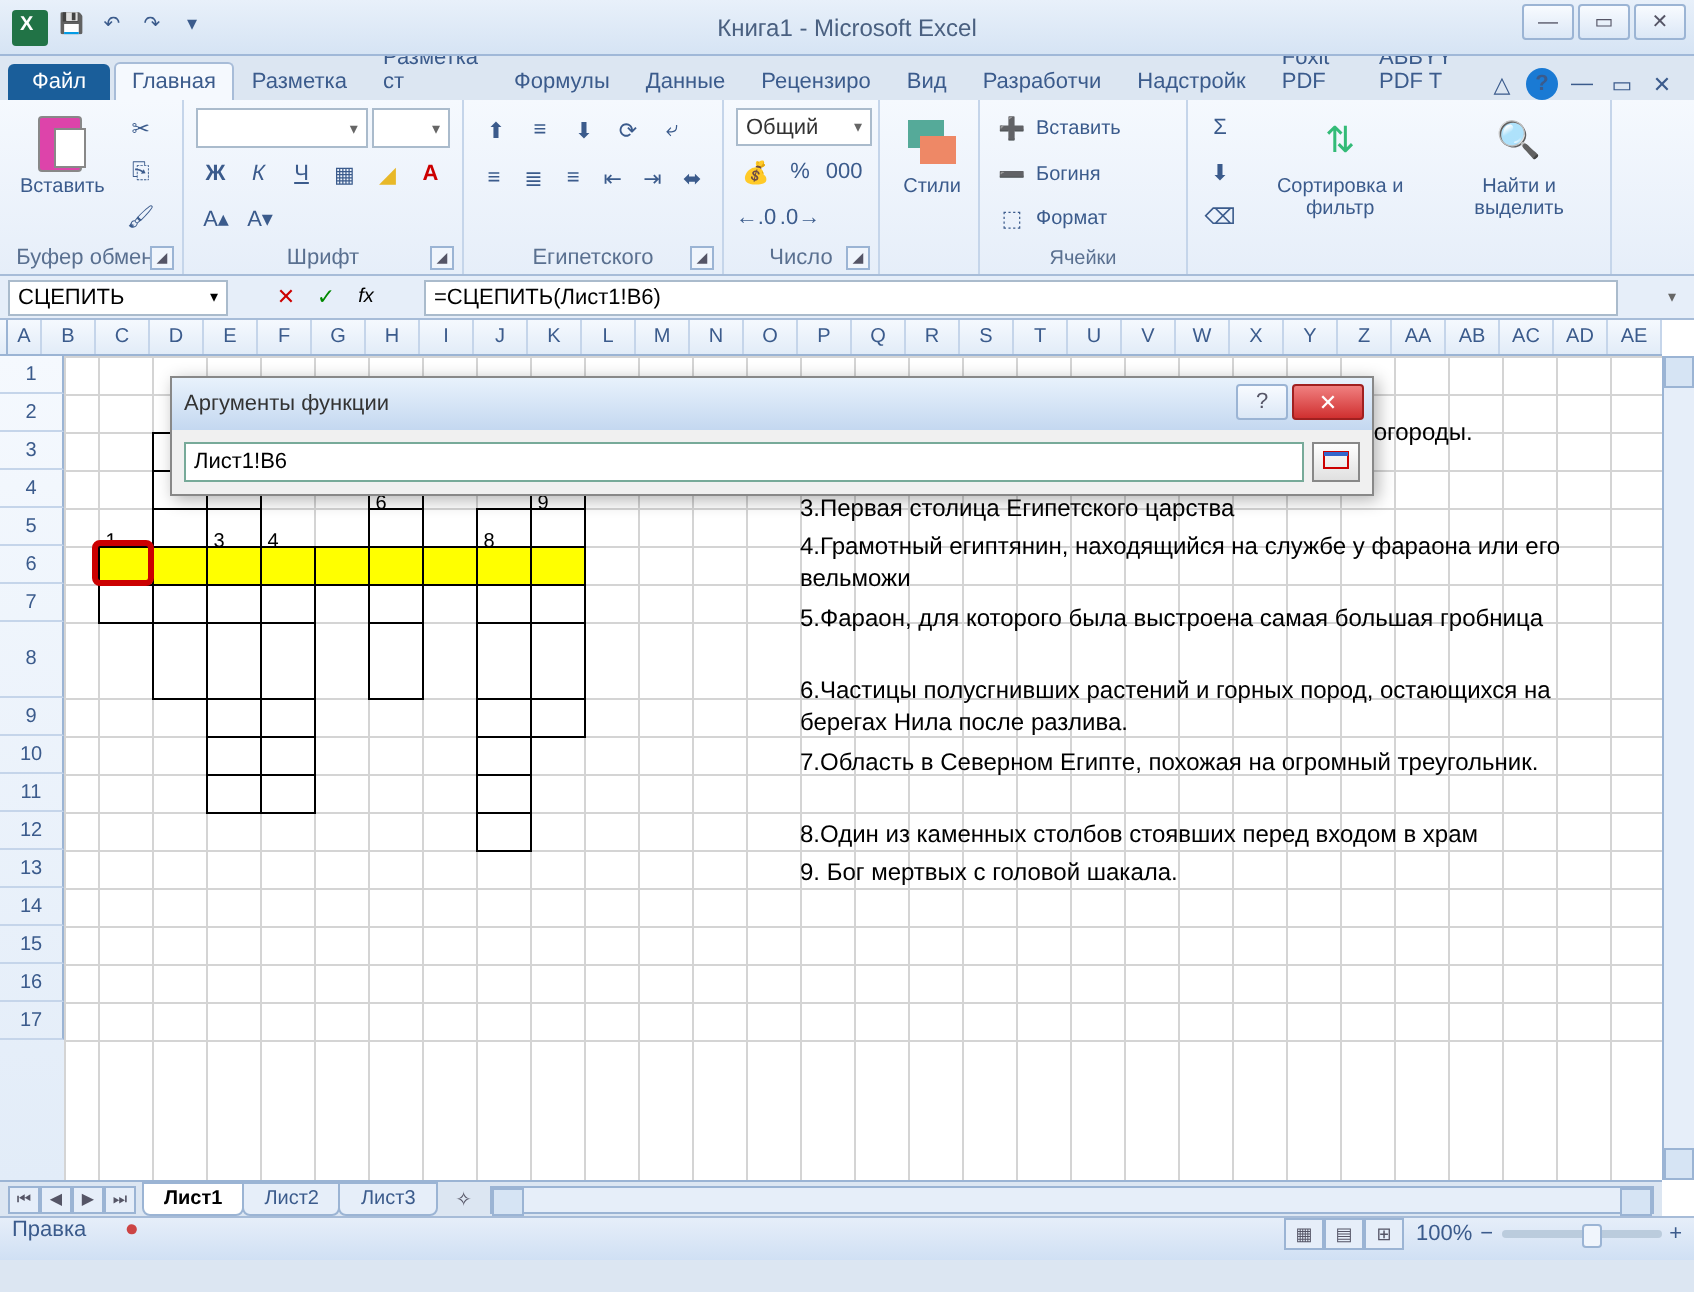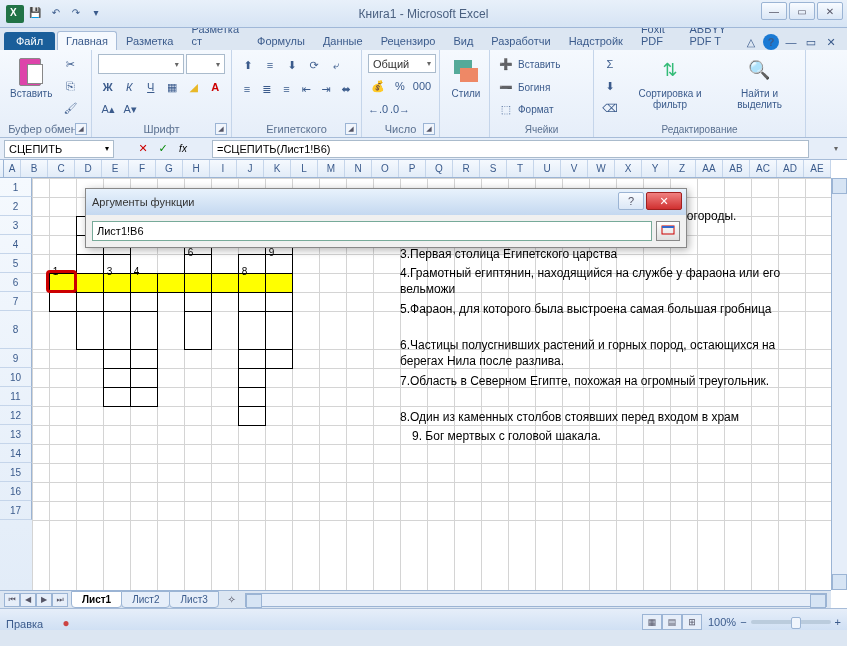--- a/index.html
+++ b/index.html
@@ -64,21 +64,21 @@
 .st-tab.active{background:#fff;font-weight:bold;color:#000}
 .st-add{width:18px;height:14px;margin-left:4px;font-size:10px;color:#556;display:flex;align-items:center;justify-content:center}
 .hscroll{flex:1;height:14px;margin:0 4px;background:#e6eef9;border:1px solid #9bb4d4;position:relative}
 .hscroll::before,.hscroll::after{content:"";position:absolute;top:0;width:14px;height:12px;background:#d6e4f4;border:1px solid #9bb4d4}
 .hscroll::before{left:0}
 .hscroll::after{right:0}
 .vscroll{position:absolute;right:0;top:18px;bottom:18px;width:16px;background:#e6eef9;border-left:1px solid #9bb4d4}
 .vscroll::before,.vscroll::after{content:"";position:absolute;left:0;right:0;height:14px;background:#d6e4f4;border:1px solid #9bb4d4}
 .vscroll::before{top:0}
 .vscroll::after{bottom:0}
-.statusbar{height:22px;background:linear-gradient(#e6eef9,#d0e0f4);border-top:1px solid #a7bcd8;display:flex;align-items:flex-end;padding:0 6px;gap:20px}
+.statusbar{height:22px;background:linear-gradient(#e6eef9,#d0e0f4);border-top:1px solid #a7bcd8;display:flex;align-items:flex-start;padding:0 6px;gap:20px}
 .statusbar .st-text{color:#3b5b8c;font-size:11px}
 .statusbar .right{margin-left:auto;display:flex;align-items:center;gap:6px}
 .view-btns{display:flex}
 .view-btns span{width:20px;height:16px;border:1px solid #9bb4d4;background:#e6eef9;font-size:9px;display:flex;align-items:center;justify-content:center;color:#556}
 .zoom{display:flex;align-items:center;gap:4px;font-size:10px;color:#3b5b8c}
 .zoom-slider{width:80px;height:4px;background:#bcd;border-radius:2px;position:relative}
 .zoom-slider::after{content:"";position:absolute;left:50%;top:-3px;width:8px;height:10px;background:#f0f5fc;border:1px solid #9bb4d4;border-radius:2px}
 .dialog{position:absolute;left:85px;top:188px;width:602px;background:#f0f0f0;border:1px solid #888;box-shadow:2px 2px 8px rgba(0,0,0,.3);z-index:20}
 .dlg-title{height:26px;background:linear-gradient(#e8f2fc,#c4d8f0);display:flex;align-items:center;padding:0 6px;font-size:11px;color:#333;position:relative}
 .dlg-ctrls{position:absolute;right:4px;top:3px;display:flex;gap:2px}
@@ -261,21 +261,20 @@
       </div>
       <div class="big-btn">
         <div class="ico" style="font-size:18px;color:#3b7">⇅</div>
         <div class="lbl">Сортировка и фильтр</div>
       </div>
       <div class="big-btn">
         <div class="ico" style="font-size:18px">🔍</div>
         <div class="lbl">Найти и выделить</div>
       </div>
     </div>
-    <div class="rgroup-label">Редактирование</div>
   </div>
 </div>
 
 <div class="formula-bar">
   <div class="name-box">
       <span>СЦЕПИТЬ</span>
       <span class="dd">▾</span>
     </div>
   <div class="fb-btns">
     <div class="fb-btn fb-cancel">✕</div>
@@ -447,21 +446,21 @@
       </div>
     <div id="clues">
         <div class="clue-text" style="left: 368px; top: 30px; width: 420px;">египтяне поливали высоко расположенные сады и огороды.</div>
         <div class="clue-text" style="left: 368px; top: 49px; width: 420px;">2.Богиня правды</div>
         <div class="clue-text" style="left: 368px; top: 68px; width: 420px;">3.Первая столица Египетского царства</div>
         <div class="clue-text" style="left: 368px; top: 87px; width: 420px;">4.Грамотный египтянин, находящийся на службе у фараона или его вельможи</div>
         <div class="clue-text" style="left: 368px; top: 123px; width: 420px;">5.Фараон, для которого была выстроена самая большая гробница</div>
         <div class="clue-text" style="left: 368px; top: 159px; width: 420px;">6.Частицы полусгнивших растений и горных пород, остающихся на берегах Нила после разлива.</div>
         <div class="clue-text" style="left: 368px; top: 195px; width: 420px;">7.Область в Северном Египте, похожая на огромный треугольник.</div>
         <div class="clue-text" style="left: 368px; top: 231px; width: 420px;">8.Один из каменных столбов стоявших перед входом в храм</div>
-        <div class="clue-text" style="left: 380px; top: 250px; width: 420px;">9. Бог мертвых с головой шакала.</div>
+        <div class="clue-text" style="left: 368px; top: 250px; width: 420px;">9. Бог мертвых с головой шакала.</div>
       </div>
     <div class="active-cell" id="active" style="left: 14px; top: 92px; width: 31px; height: 23px;"></div>
   </div>
   <div class="vscroll"></div>
   <div class="sheet-tabs">
     <div class="st-nav">
       <span>⏮</span>
       <span>◀</span>
       <span>▶</span>
       <span>⏭</span>

